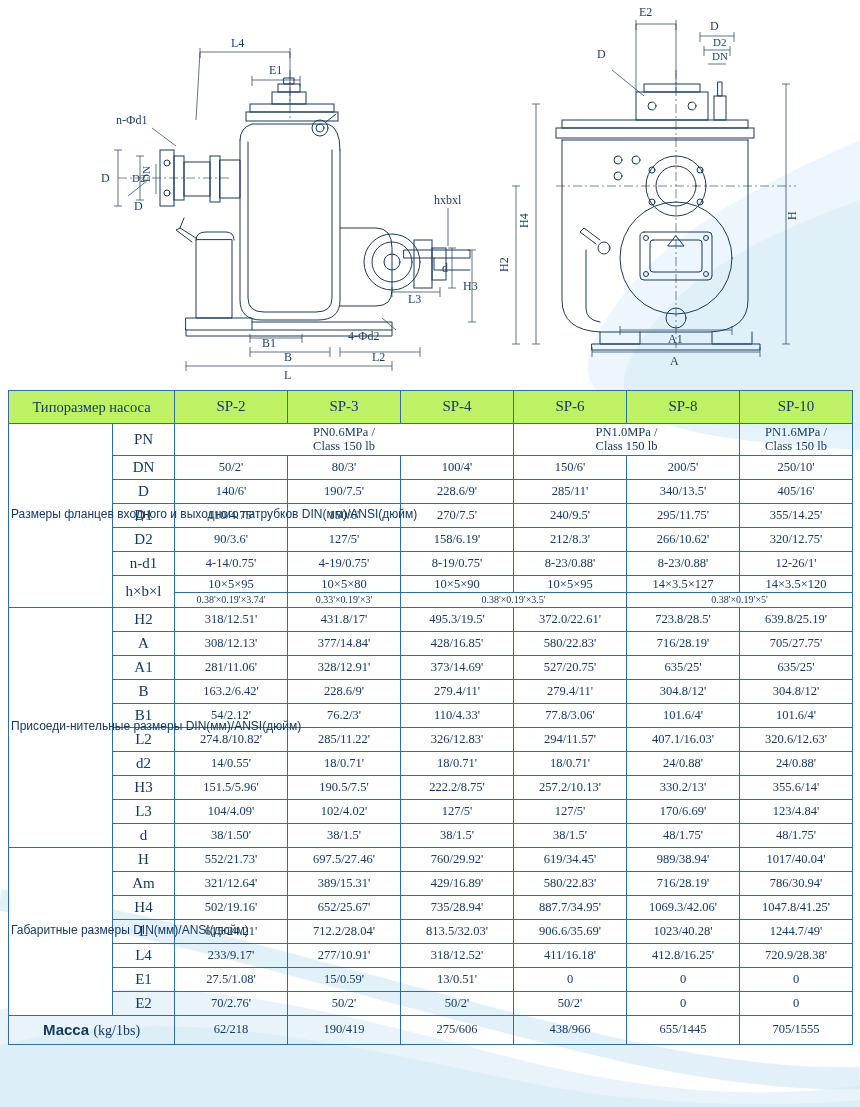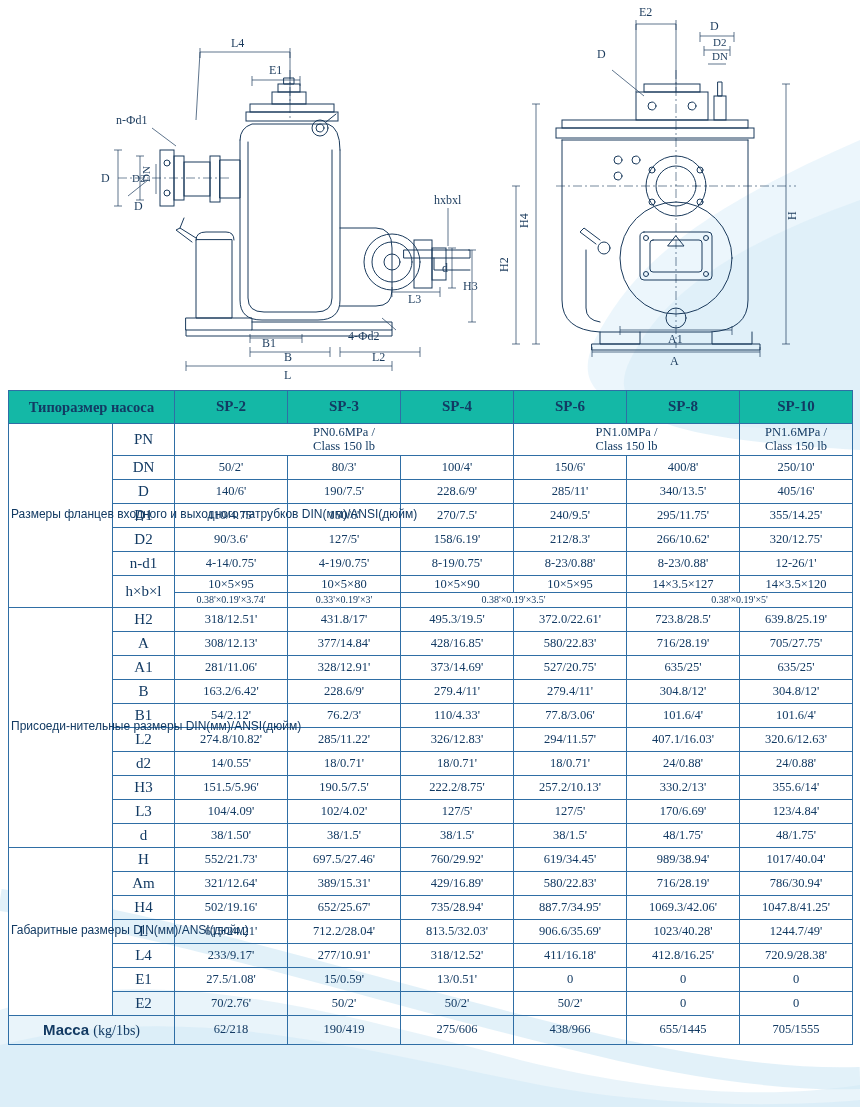--- a/index.html
+++ b/index.html
@@ -37,22 +37,22 @@
   table.spec td,table.spec th{
     border:1px solid #2f6ea5;
     text-align:center;
     vertical-align:middle;
     padding:1px 2px;
     color:#123a63;
     line-height:1.15;
     white-space:nowrap;
   }
   .hdr td{
-    background:#14b8a6;
-    font-weight:bold;
+    background:#bef264;
+    font-weight:normal;
     font-size:15px;
     height:30px;
     font-family:"Liberation Serif", serif;
   }
   .hdr td.first{
     font-size:14.5px;
   }
   .grp{
     background:#ffffff;
     font-family:"Liberation Sans", sans-serif;
@@ -341,21 +341,21 @@
         <td class="val twoline" colspan="3">PN0.6MPa /<br>Class 150 lb</td>
         <td class="val twoline" colspan="2">PN1.0MPa /<br>Class 150 lb</td>
         <td class="val twoline">PN1.6MPa /<br>Class 150 lb</td>
       </tr>
       <tr>
         <td class="rowlabel">DN</td>
         <td class="val">50/2'</td>
         <td class="val">80/3'</td>
         <td class="val">100/4'</td>
         <td class="val">150/6'</td>
-        <td class="val">400/8'</td>
+        <td class="val">200/5'</td>
         <td class="val">250/10'</td>
       </tr>
       <tr>
         <td class="rowlabel">D</td>
         <td class="val">140/6'</td>
         <td class="val">190/7.5'</td>
         <td class="val">228.6/9'</td>
         <td class="val">285/11'</td>
         <td class="val">340/13.5'</td>
         <td class="val">405/16'</td>

